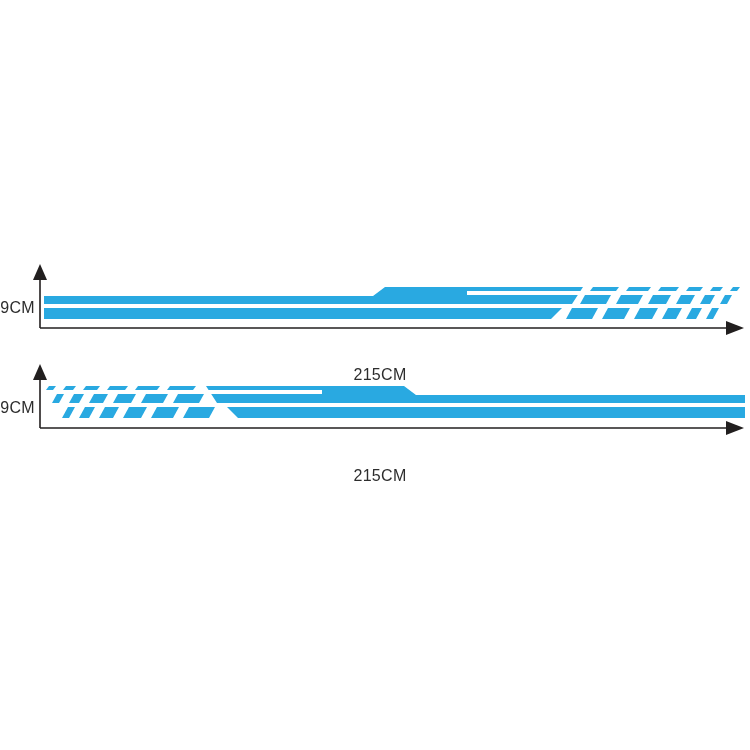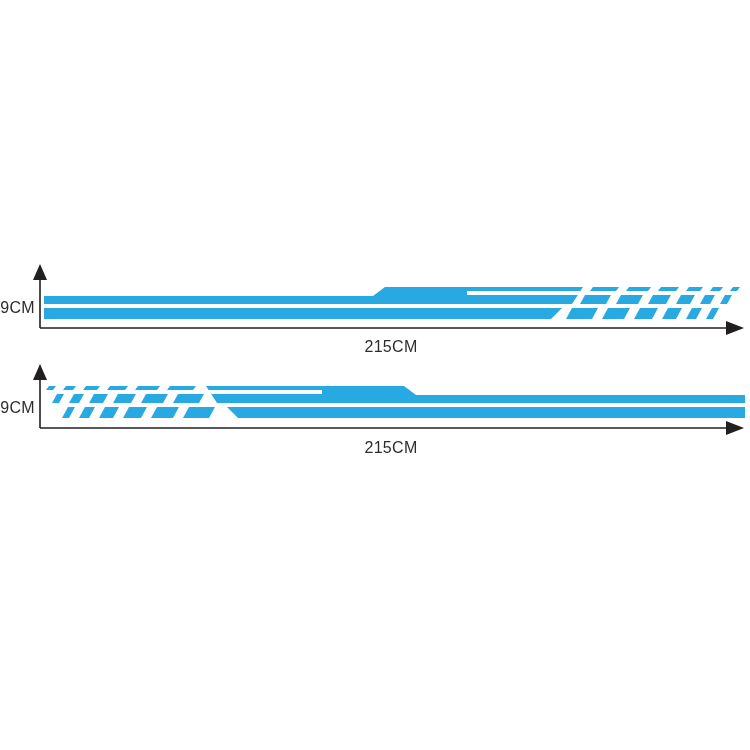--- a/index.html
+++ b/index.html
@@ -13,21 +13,21 @@
   .stripe{fill:var(--stripe-blue,#29a9e1);}
   .slit{fill:#ffffff;}
   .dim-line{stroke:var(--line-black,#221f1f);stroke-width:1.6;fill:none;}
   .dim-arrow{fill:var(--line-black,#221f1f);stroke:none;}
   .dim-label{
     position:absolute;color:var(--text-dark,#2d2d2d);
     font-size:16px;font-weight:500;letter-spacing:.3px;line-height:19px;
     white-space:nowrap;
   }
   .h-label{left:0;width:35px;text-align:right;}
-  .l-label{left:326px;width:130px;text-align:center;}
+  .l-label{left:315px;width:130px;text-align:center;margin-top:28px;}
   #top-9cm{top:298px;}
   #top-215cm{top:337px;}
   #bottom-9cm{top:398px;}
   #bottom-215cm{top:438px;}
 </style>
 </head>
 <body>
 
 <div class="stage">
 

